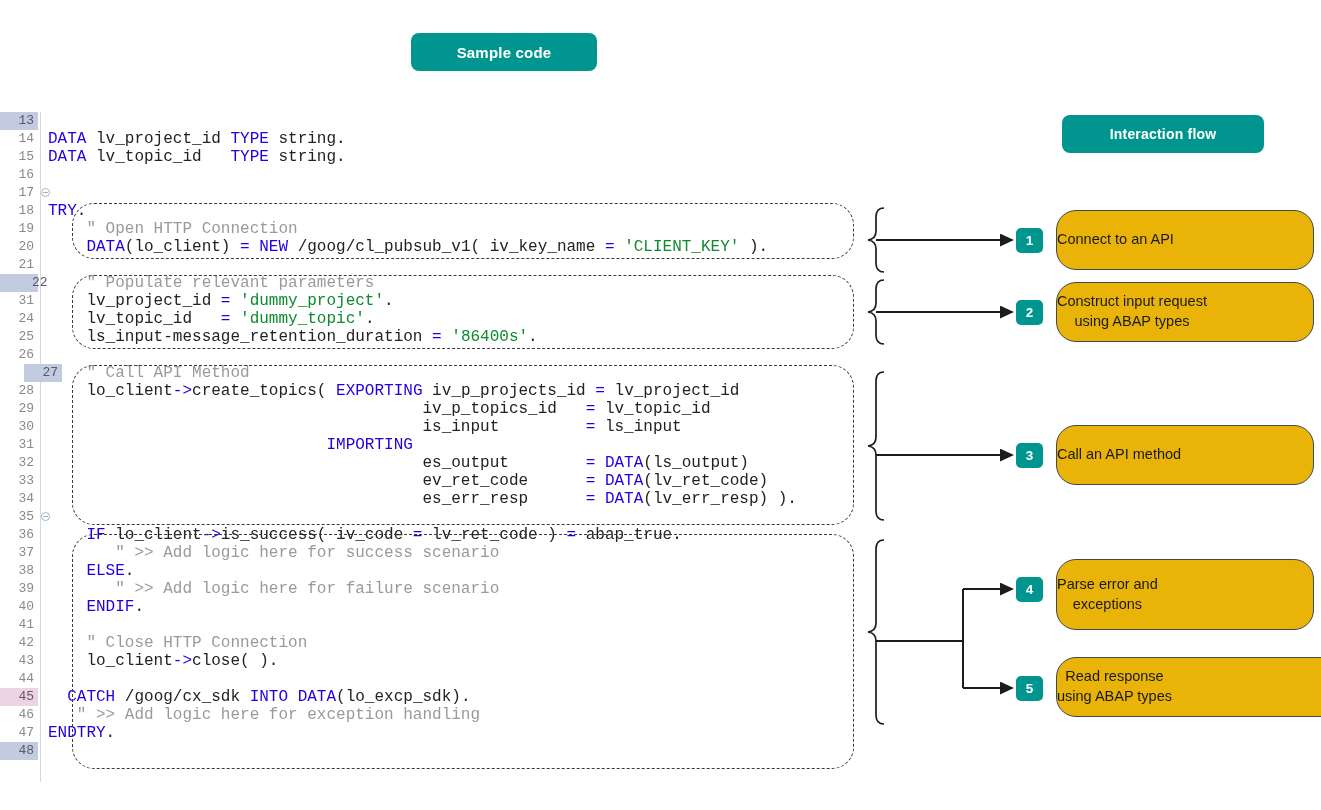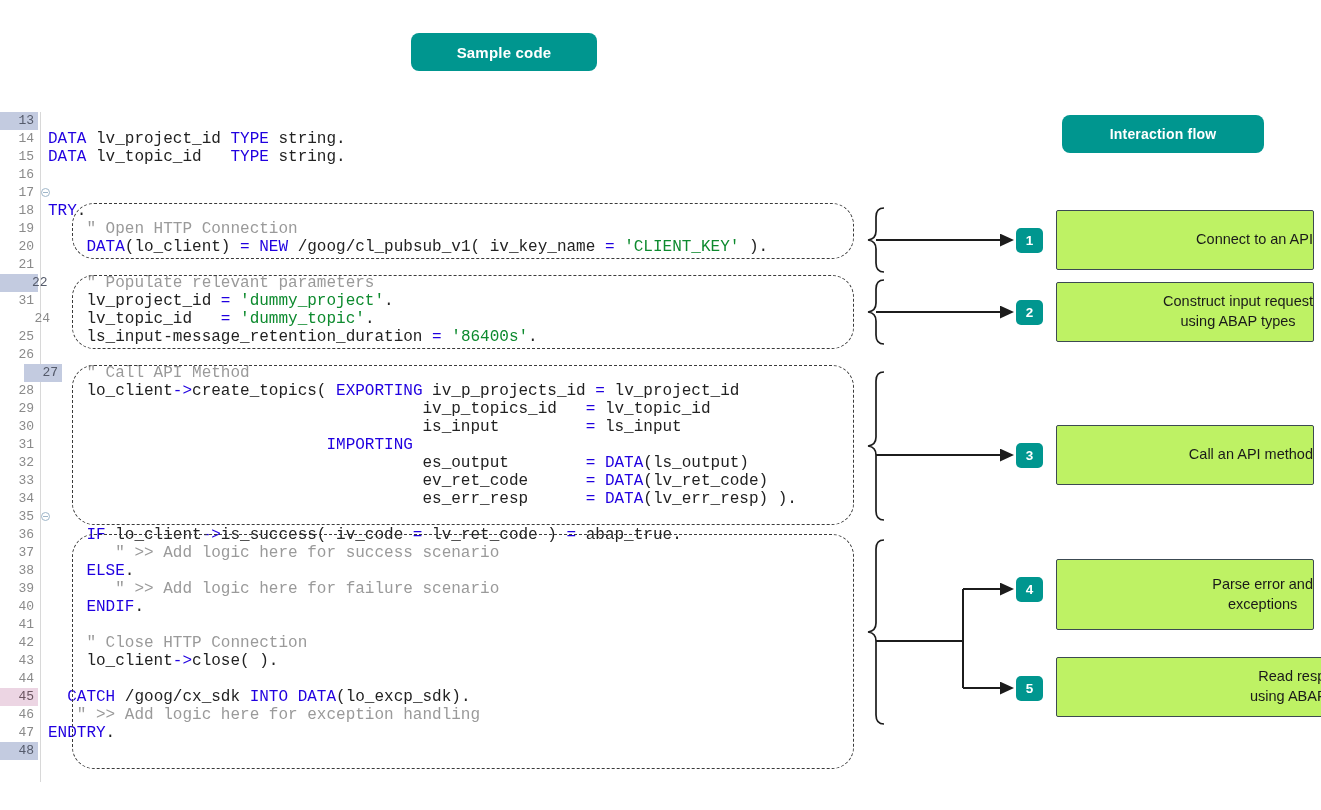--- a/index.html
+++ b/index.html
@@ -119,26 +119,26 @@
     position: absolute;
     border: 1.6px dashed #3b3b3b;
     border-radius: 22px;
     box-sizing: border-box;
     pointer-events: none;
   }
 
   
   .flow-box {
     position: absolute;
-    background: #bef264;
+    background: #eab308;
     border: 1.4px solid #3c4a52;
-    border-radius: 2px;
+    border-radius: 20px;
     display: flex;
     align-items: center;
-    justify-content: flex-end;
+    justify-content: flex-start;
     text-align: center;
     font-size: 14.5px;
     color: #1a1a1a;
     line-height: 1.35;
     box-sizing: border-box;
     font-family: "Liberation Sans", sans-serif;
   }
   .badge {
     position: absolute;
     background: #00968F;
@@ -180,21 +180,21 @@
       <div class="ln" style="top: 36px;">15</div>
       <div class="ln" style="top: 54px;">16</div>
       <div class="ln" style="top: 72px;">17</div>
       <div class="fold" style="top: 76px; left: 41px;"></div>
       <div class="ln" style="top: 90px;">18</div>
       <div class="ln" style="top: 108px;">19</div>
       <div class="ln" style="top: 126px;">20</div>
       <div class="ln" style="top: 144px;">21</div>
       <div class="ln hl-blue" style="top: 162px; padding-left: 32px;">22</div>
       <div class="ln" style="top: 180px;">31</div>
-      <div class="ln" style="top: 198px; margin-left: 16px;">24</div>
+      <div class="ln" style="top: 198px;">24</div>
       <div class="ln" style="top: 216px;">25</div>
       <div class="ln" style="top: 234px;">26</div>
       <div class="ln hl-blue" style="top: 252px; margin-left: 24px;">27</div>
       <div class="ln" style="top: 270px;">28</div>
       <div class="ln" style="top: 288px;">29</div>
       <div class="ln" style="top: 306px;">30</div>
       <div class="ln" style="top: 324px;">31</div>
       <div class="ln" style="top: 342px;">32</div>
       <div class="ln" style="top: 360px;">33</div>
       <div class="ln" style="top: 378px;">34</div>

